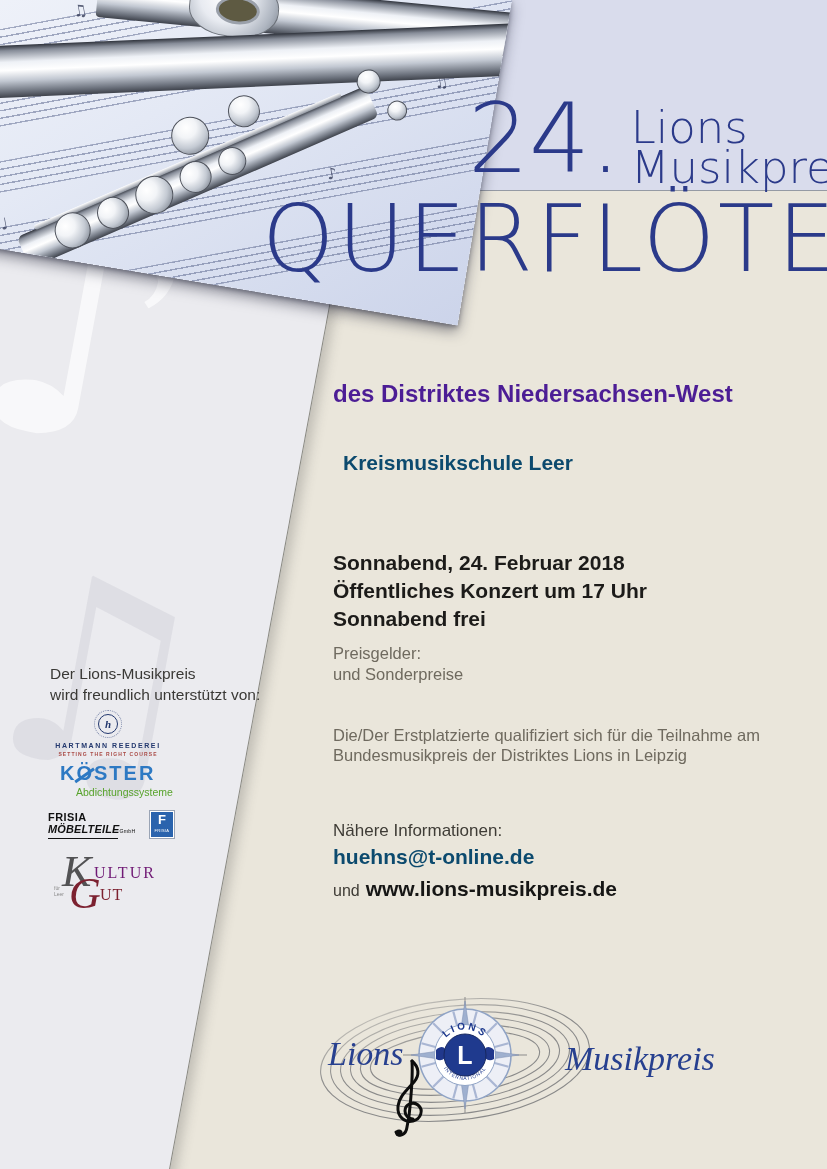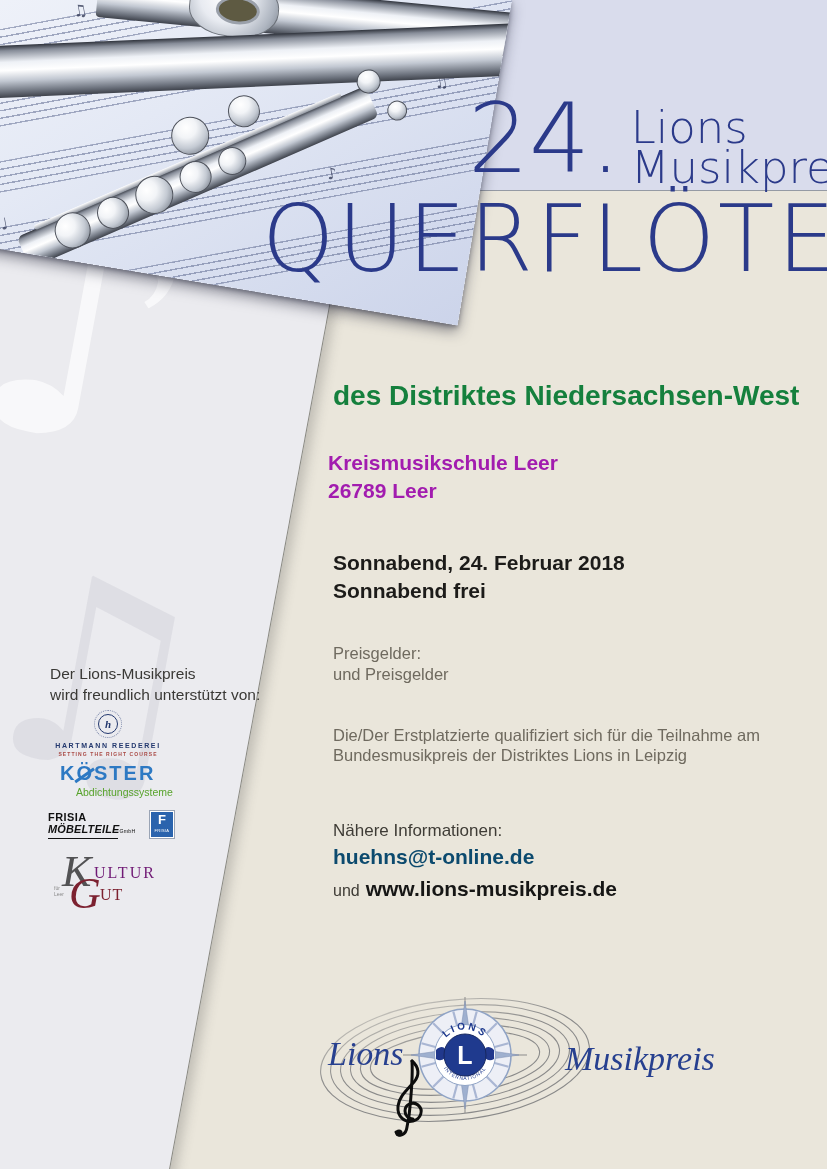--- a/index.html
+++ b/index.html
@@ -50,22 +50,22 @@
   
   .title-block{left:468px;top:94px;display:flex;color:#2b3a8a;}
   .title-num{font-family:"DejaVu Sans",sans-serif;font-weight:200;font-size:96px;line-height:.95;}
   .title-words{margin-left:10px;margin-top:14px;font-family:"DejaVu Sans",sans-serif;font-weight:200;}
   .title-words div{font-size:45px;line-height:40px;}
   .instrument{left:262px;top:196px;font-family:"DejaVu Sans",sans-serif;font-weight:200;
               font-size:92px;line-height:.95;letter-spacing:3px;color:#2b3a8a;white-space:nowrap;}
 
   
   .content p{margin:0;}
-  .subtitle{left:333px;top:380px;font-size:28px;font-weight:bold;color:#15803d;}
-  .venue{left:328px;top:449px;font-size:21px;line-height:28px;font-weight:bold;color:#a21caf;}
+  .subtitle{left:333px;top:380px;font-size:24px;font-weight:bold;color:#4c1d95;}
+  .venue{left:343px;top:449px;font-size:21px;line-height:28px;font-weight:bold;color:#0c4a6e;}
   .event{left:333px;top:549px;font-size:21px;line-height:28px;font-weight:bold;color:#1c1b19;}
   .prizes{left:333px;top:643px;font-size:16.5px;line-height:20.5px;color:#6f6a5f;}
   .qual{left:333px;top:726px;font-size:16.5px;line-height:19.5px;color:#6f6a5f;}
   .info-label{left:333px;top:821px;font-size:17px;color:#3f3c36;}
   .email{left:333px;top:845px;font-size:21px;font-weight:bold;color:#0c4a6e;}
   .webline{left:333px;top:877px;font-size:21px;font-weight:bold;color:#161615;}
   .webline .prefix{font-size:16px;font-weight:normal;color:#3f3c36;margin-right:6px;}
 
   
   .sb-heading{left:50px;top:663px;font-size:15.5px;line-height:21px;color:#3a3936;}
@@ -171,29 +171,29 @@
       <div>Lions</div>
       <div>Musikpreis</div>
     </div>
   </div>
   <div class="abs instrument">QUERFLÖTE</div>
 
   <div class="content">
     <p class="abs subtitle">des Distriktes Niedersachsen-West</p>
     <div class="abs venue">
       <p>Kreismusikschule Leer</p>
-      <p>26789 Leer</p>
     </div>
     <div class="abs event">
       <p>Sonnabend, 24. Februar 2018</p>
+      <p>Öffentliches Konzert um 17 Uhr</p>
       <p>Sonnabend frei</p>
     </div>
     <div class="abs prizes">
       <p>Preisgelder:</p>
-      <p>und Preisgelder</p>
+      <p>und Sonderpreise</p>
     </div>
     <div class="abs qual">
       <p>Die/Der Erstplatzierte qualifiziert sich für die Teilnahme am</p>
       <p>Bundesmusikpreis der Distriktes Lions in Leipzig</p>
     </div>
     <p class="abs info-label">Nähere Informationen:</p>
     <p class="abs email">huehns@t-online.de</p>
     <p class="abs webline">
       <span class="prefix">und</span><span>www.lions-musikpreis.de</span>
     </p>

